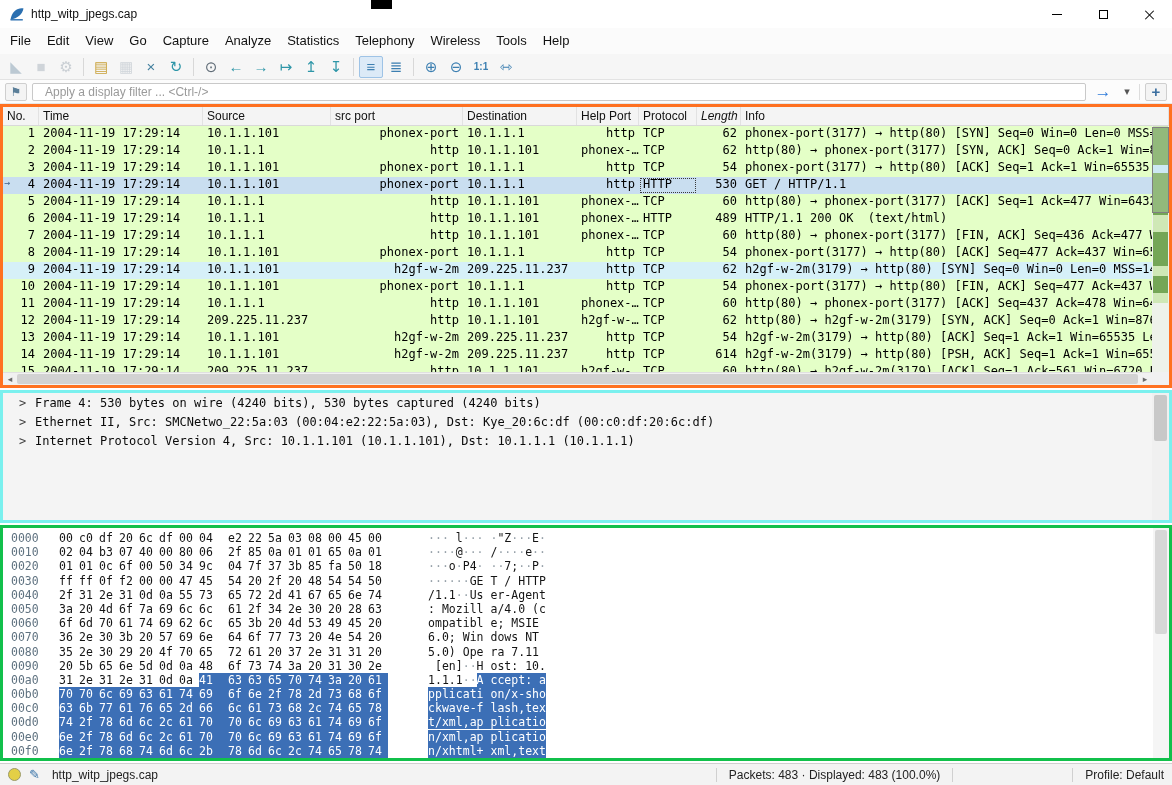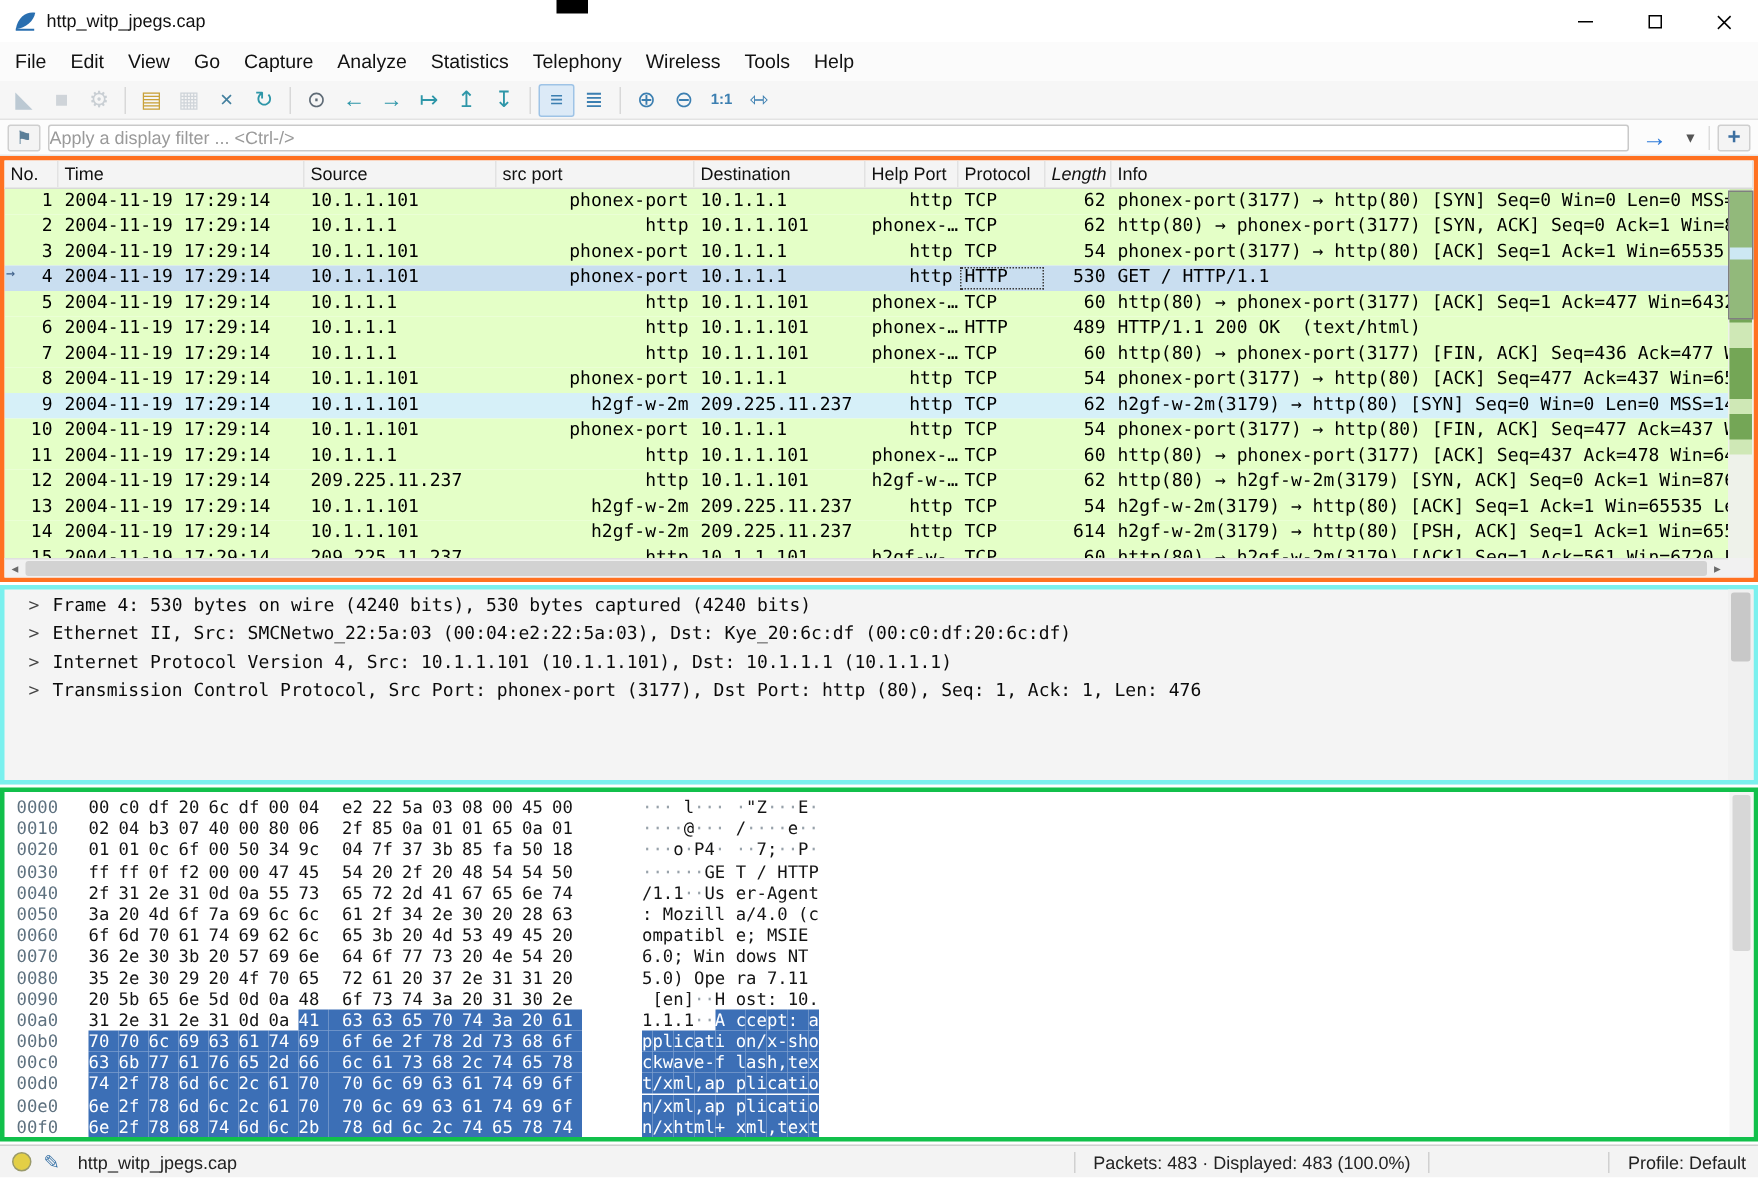--- a/index.html
+++ b/index.html
@@ -29,21 +29,21 @@
   .tb-btn{width:24px;height:22px;display:flex;align-items:center;justify-content:center;border-radius:2px;border:1px solid transparent}
   .tb-btn.disabled{opacity:.42}
   .tb-btn.pressed{background:#dcEAf7;background:#dceaf7;border-color:#9ec3e6}
   .tb-glyph{font-size:15px;line-height:1}
   .tb-glyph.small{font-size:10px;font-weight:bold}
   .tb-sep{width:1px;height:18px;background:#d8d8d8;margin:0 4px}
 
   
   .filterbar{position:absolute;top:80px;left:0;right:0;height:24px;background:#fcfcfc;border-bottom:1px solid #e7e7e7;display:flex;align-items:center;padding:0 5px;gap:5px}
   .bookmark-btn{width:22px;height:18px;border:1px solid #cfcfcf;background:#f4f4f4;border-radius:2px;display:flex;align-items:center;justify-content:center;font-size:12px;color:#5b7f99}
-  .filter-input{flex:1;height:18px;border:1px solid #c9c9c9;border-radius:2px;font:12px "Liberation Sans",sans-serif;padding:0 0;color:#0c4a6e;outline:none;background:#fff}
+  .filter-input{flex:1;height:18px;border:1px solid #c9c9c9;border-radius:2px;font:12px "Liberation Sans",sans-serif;padding:0 12px;color:#0c4a6e;outline:none;background:#fff}
   .filter-input::placeholder{color:#9a9a9a}
   .apply-btn{color:#2f7bd9;font-size:17px;font-weight:bold;width:24px;text-align:center;line-height:20px}
   .caret-btn{color:#555;font-size:11px;width:14px;text-align:center}
   .fb-sep{width:1px;height:16px;background:#ddd}
   .add-btn{color:#3c6fa0;font-size:15px;font-weight:bold;width:22px;height:18px;line-height:16px;text-align:center;border:1px solid #cfcfcf;border-radius:2px;background:#f4f4f4}
 
   
   .packets-pane{position:absolute;top:104px;left:0;right:0;height:284px;border:3px solid var(--annotation-orange);background:#fff}
   .plist-header{position:absolute;top:0;left:0;right:0;height:19px;display:flex;background:#f4f4f4;border-bottom:1px solid #d9d9d9;overflow:hidden}
   .pl-hcell{font:12px "Liberation Sans",sans-serif;color:#111;border-right:1px solid #e2e2e2;padding:2px 4px;white-space:nowrap;overflow:hidden}
@@ -259,21 +259,20 @@
     <span class="hs-arrow hs-right">▸</span>
   </div>
   <div class="scroll-corner"></div>
 </div>
 
 <div class="details-pane">
   <div class="det-lines">
       <div class="det-line"><span class="det-chevron">&gt;</span><span class="det-text">Frame 4: 530 bytes on wire (4240 bits), 530 bytes captured (4240 bits)</span></div>
       <div class="det-line"><span class="det-chevron">&gt;</span><span class="det-text">Ethernet II, Src: SMCNetwo_22:5a:03 (00:04:e2:22:5a:03), Dst: Kye_20:6c:df (00:c0:df:20:6c:df)</span></div>
       <div class="det-line"><span class="det-chevron">&gt;</span><span class="det-text">Internet Protocol Version 4, Src: 10.1.1.101 (10.1.1.101), Dst: 10.1.1.1 (10.1.1.1)</span></div>
-      <div class="det-line"><span class="det-chevron">&gt;</span><span class="det-text">Transmission Control Protocol, Src Port: phonex-port (3177), Dst Port: http (80), Seq: 1, Ack: 1, Len: 476</span></div>
     </div>
   <div class="det-vscroll">
     <div class="det-thumb"></div>
   </div>
 </div>
 
 <div class="bytes-pane">
   <div class="hex-rows">
       <div class="hex-row"><span class="hex-offset">0000</span><span class="hex-bytes"><span class="hex-byte">00</span><span class="hex-byte">c0</span><span class="hex-byte">df</span><span class="hex-byte">20</span><span class="hex-byte">6c</span><span class="hex-byte">df</span><span class="hex-byte">00</span><span class="hex-byte">04</span><span class="hex-gap"> </span><span class="hex-byte">e2</span><span class="hex-byte">22</span><span class="hex-byte">5a</span><span class="hex-byte">03</span><span class="hex-byte">08</span><span class="hex-byte">00</span><span class="hex-byte">45</span><span class="hex-byte">00</span></span><span class="hex-ascii"><span class="ascii-char dim">·</span><span class="ascii-char dim">·</span><span class="ascii-char dim">·</span><span class="ascii-char"> </span><span class="ascii-char">l</span><span class="ascii-char dim">·</span><span class="ascii-char dim">·</span><span class="ascii-char dim">·</span><span class="ascii-char"> </span><span class="ascii-char dim">·</span><span class="ascii-char">"</span><span class="ascii-char">Z</span><span class="ascii-char dim">·</span><span class="ascii-char dim">·</span><span class="ascii-char dim">·</span><span class="ascii-char">E</span><span class="ascii-char dim">·</span></span></div>
       <div class="hex-row"><span class="hex-offset">0010</span><span class="hex-bytes"><span class="hex-byte">02</span><span class="hex-byte">04</span><span class="hex-byte">b3</span><span class="hex-byte">07</span><span class="hex-byte">40</span><span class="hex-byte">00</span><span class="hex-byte">80</span><span class="hex-byte">06</span><span class="hex-gap"> </span><span class="hex-byte">2f</span><span class="hex-byte">85</span><span class="hex-byte">0a</span><span class="hex-byte">01</span><span class="hex-byte">01</span><span class="hex-byte">65</span><span class="hex-byte">0a</span><span class="hex-byte">01</span></span><span class="hex-ascii"><span class="ascii-char dim">·</span><span class="ascii-char dim">·</span><span class="ascii-char dim">·</span><span class="ascii-char dim">·</span><span class="ascii-char">@</span><span class="ascii-char dim">·</span><span class="ascii-char dim">·</span><span class="ascii-char dim">·</span><span class="ascii-char"> </span><span class="ascii-char">/</span><span class="ascii-char dim">·</span><span class="ascii-char dim">·</span><span class="ascii-char dim">·</span><span class="ascii-char dim">·</span><span class="ascii-char">e</span><span class="ascii-char dim">·</span><span class="ascii-char dim">·</span></span></div>

